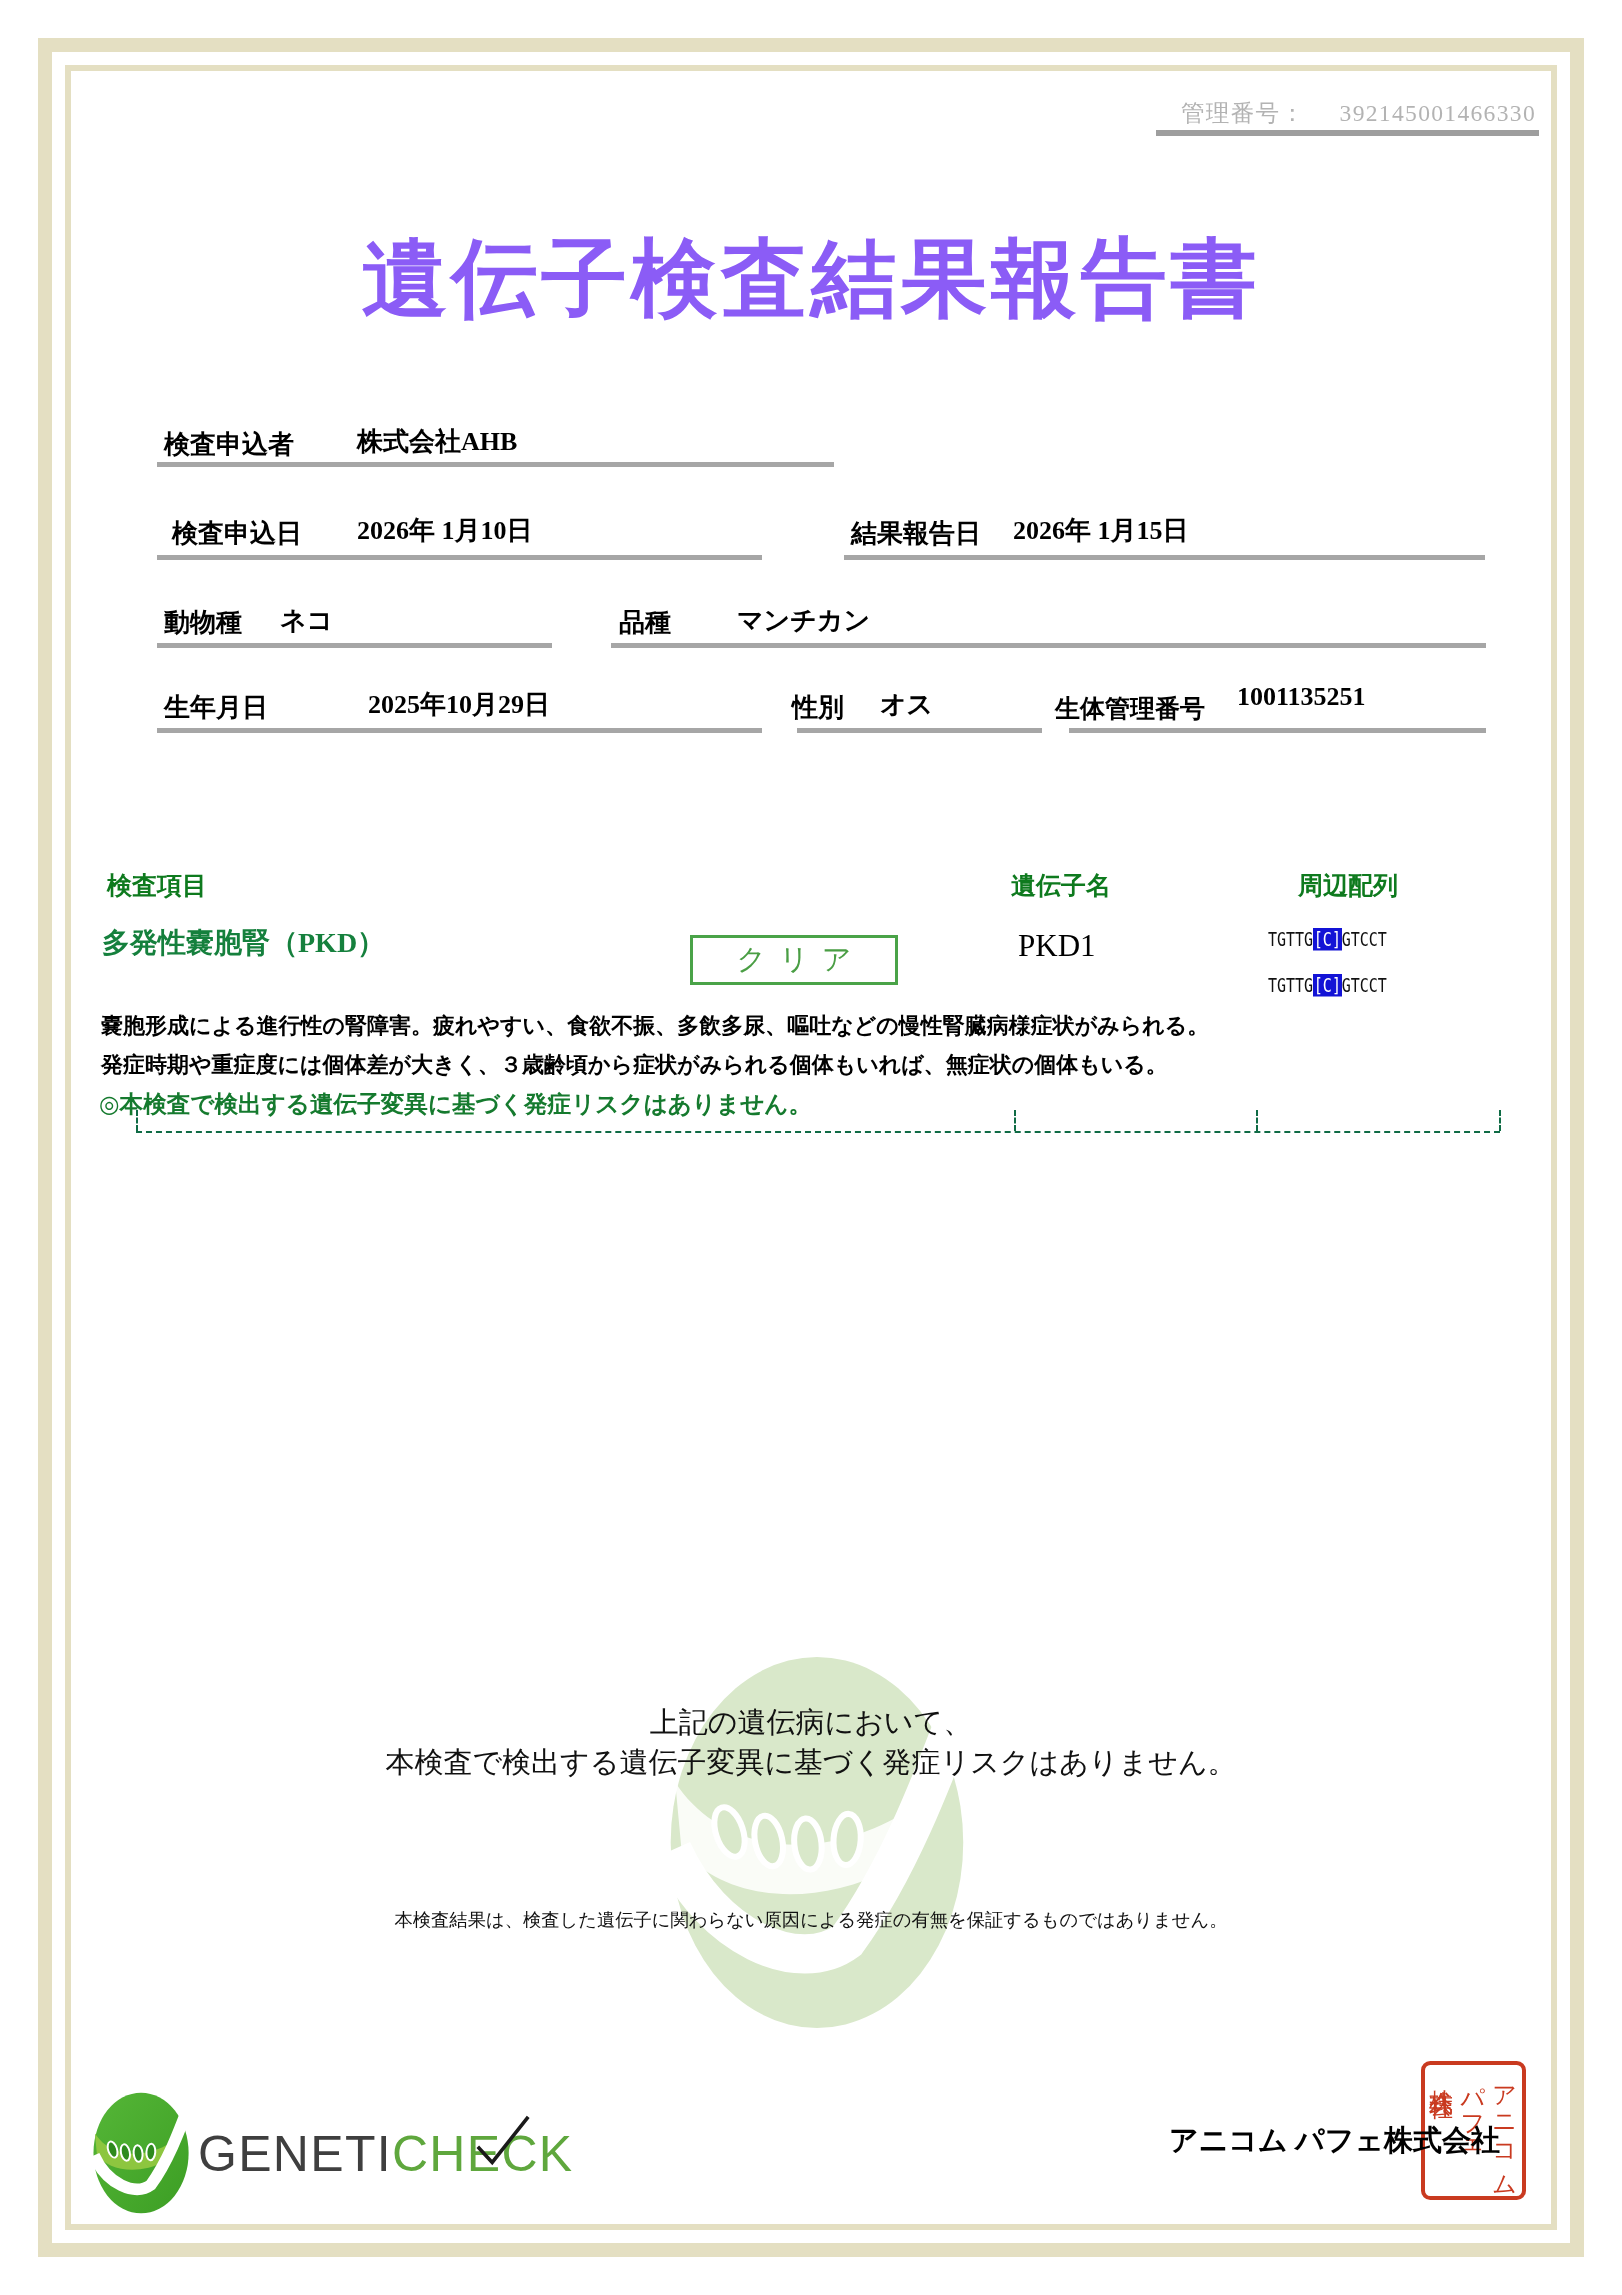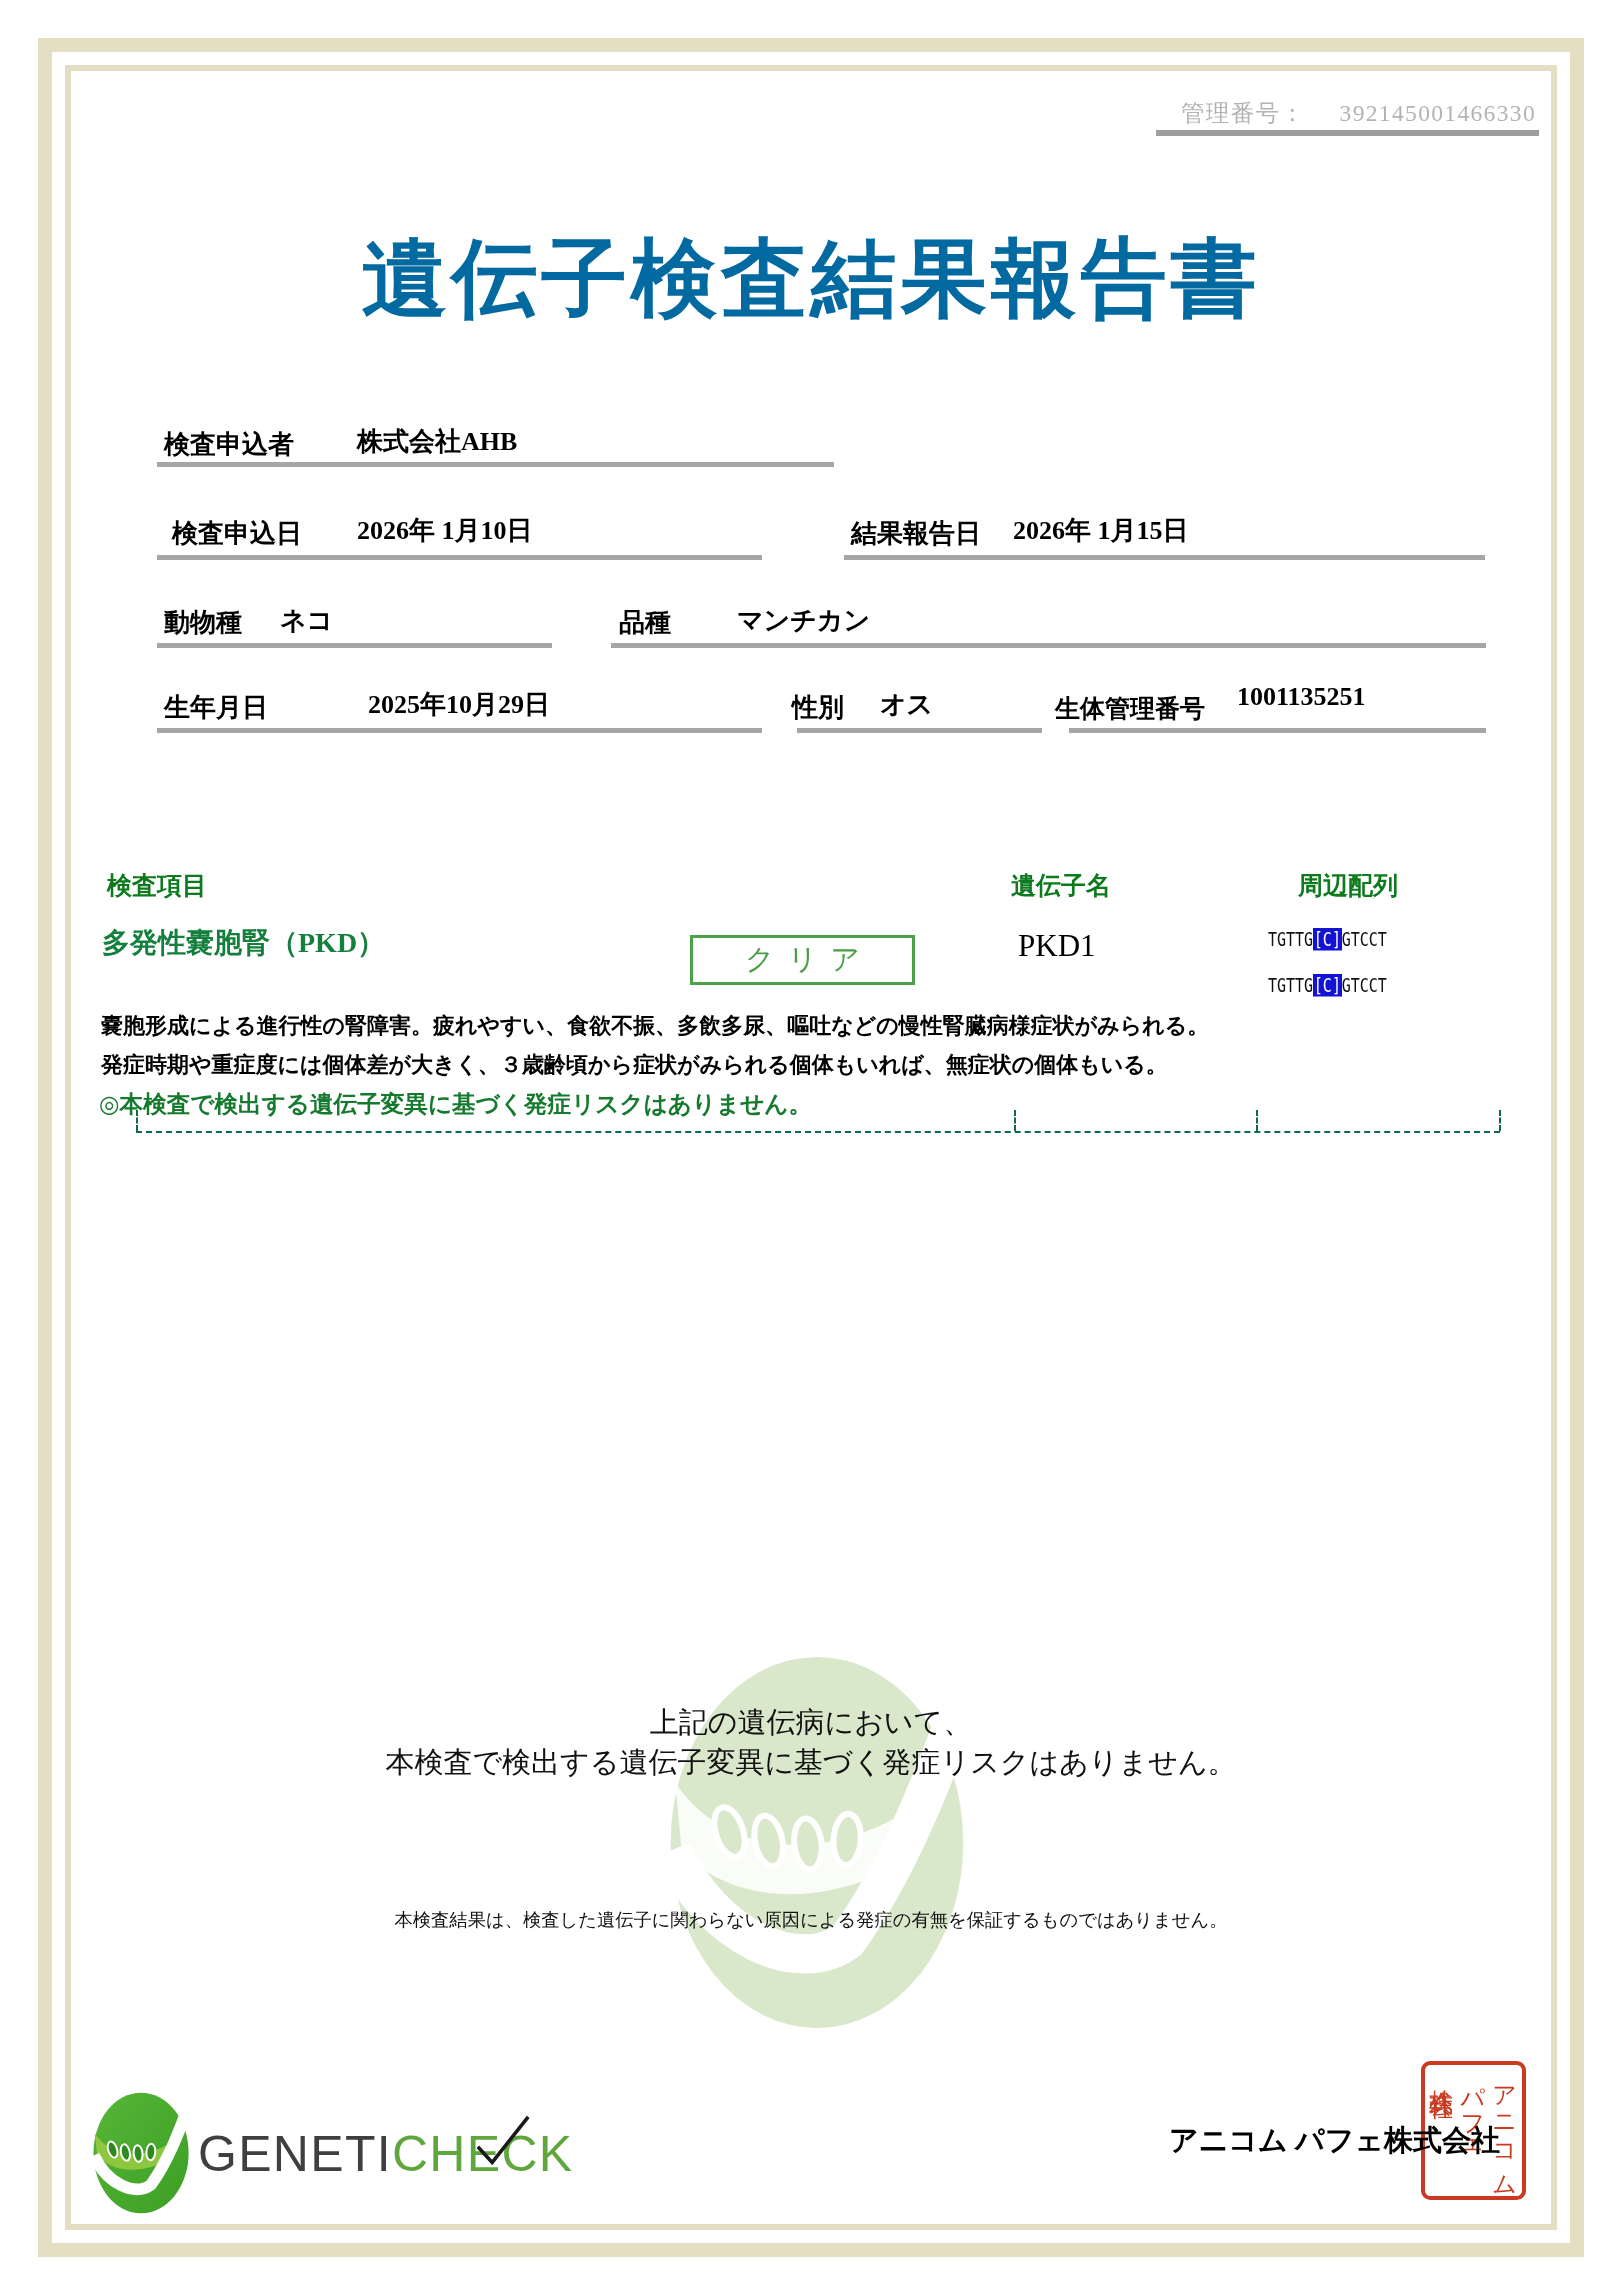--- a/index.html
+++ b/index.html
@@ -6,27 +6,27 @@
   .page{position:relative;width:1622px;height:2295px;background:#ffffff;overflow:hidden;
         font-family:"Liberation Serif","DejaVu Serif",serif;}
   .frame-outer{position:absolute;left:38px;top:38px;right:38px;bottom:38px;
         border:14.4px solid #e4dfc2;pointer-events:none;}
   .frame-inner{position:absolute;left:65px;top:65px;right:65px;bottom:65px;
         border:6.5px solid #e4dfc2;pointer-events:none;}
   .abs{position:absolute;}
   .mgmt{top:97px;right:86px;font-size:23.6px;color:#b3b3b3;letter-spacing:1.3px;}
   .mgmt-bar{left:1156px;top:130px;width:383px;height:5.9px;background:#9e9e9e;}
   .title{left:0;right:0;top:221px;text-align:center;font-size:86px;font-weight:bold;
-        color:#0369a1;letter-spacing:3.9px;}
+        color:#8b5cf6;letter-spacing:3.9px;}
   .lbl{font-size:26px;font-weight:bold;color:#000;white-space:nowrap;}
   .val{font-size:26px;font-weight:600;color:#000;white-space:nowrap;}
   .uline{height:5.2px;background:#a6a6a6;}
   .green-h{font-size:25px;font-weight:bold;color:#0e7a1e;white-space:nowrap;}
   .item-name{font-size:28px;font-weight:bold;color:#15803d;white-space:nowrap;}
-  .result-box{left:690px;top:935px;width:225px;height:50px;border:3.3px solid #4aa348;
+  .result-box{left:690px;top:935px;width:208px;height:50px;border:3.3px solid #4aa348;
         box-sizing:border-box;display:flex;align-items:center;justify-content:center;}
   .result-text{font-size:29px;color:#4a9e44;letter-spacing:13px;padding-left:13px;}
   .gene{font-size:31px;color:#000;}
   .seq{font-family:"DejaVu Sans Mono",monospace;font-size:15px;color:#111;
         transform:scaleY(1.25);transform-origin:top left;white-space:nowrap;}
   .seq .variant{background:#1313d6;color:#ffffff;padding:0 0.7px;}
   .desc{font-size:22px;font-weight:bold;color:#000;white-space:nowrap;}
   .risk{font-size:23.6px;font-weight:bold;color:#157a2e;white-space:nowrap;}
   .dash-h{left:136px;top:1131px;width:1364px;border-top:2px dashed #0f6b45;}
   .dash-v{top:1110px;height:21px;border-left:2px dashed #0f6b45;}

